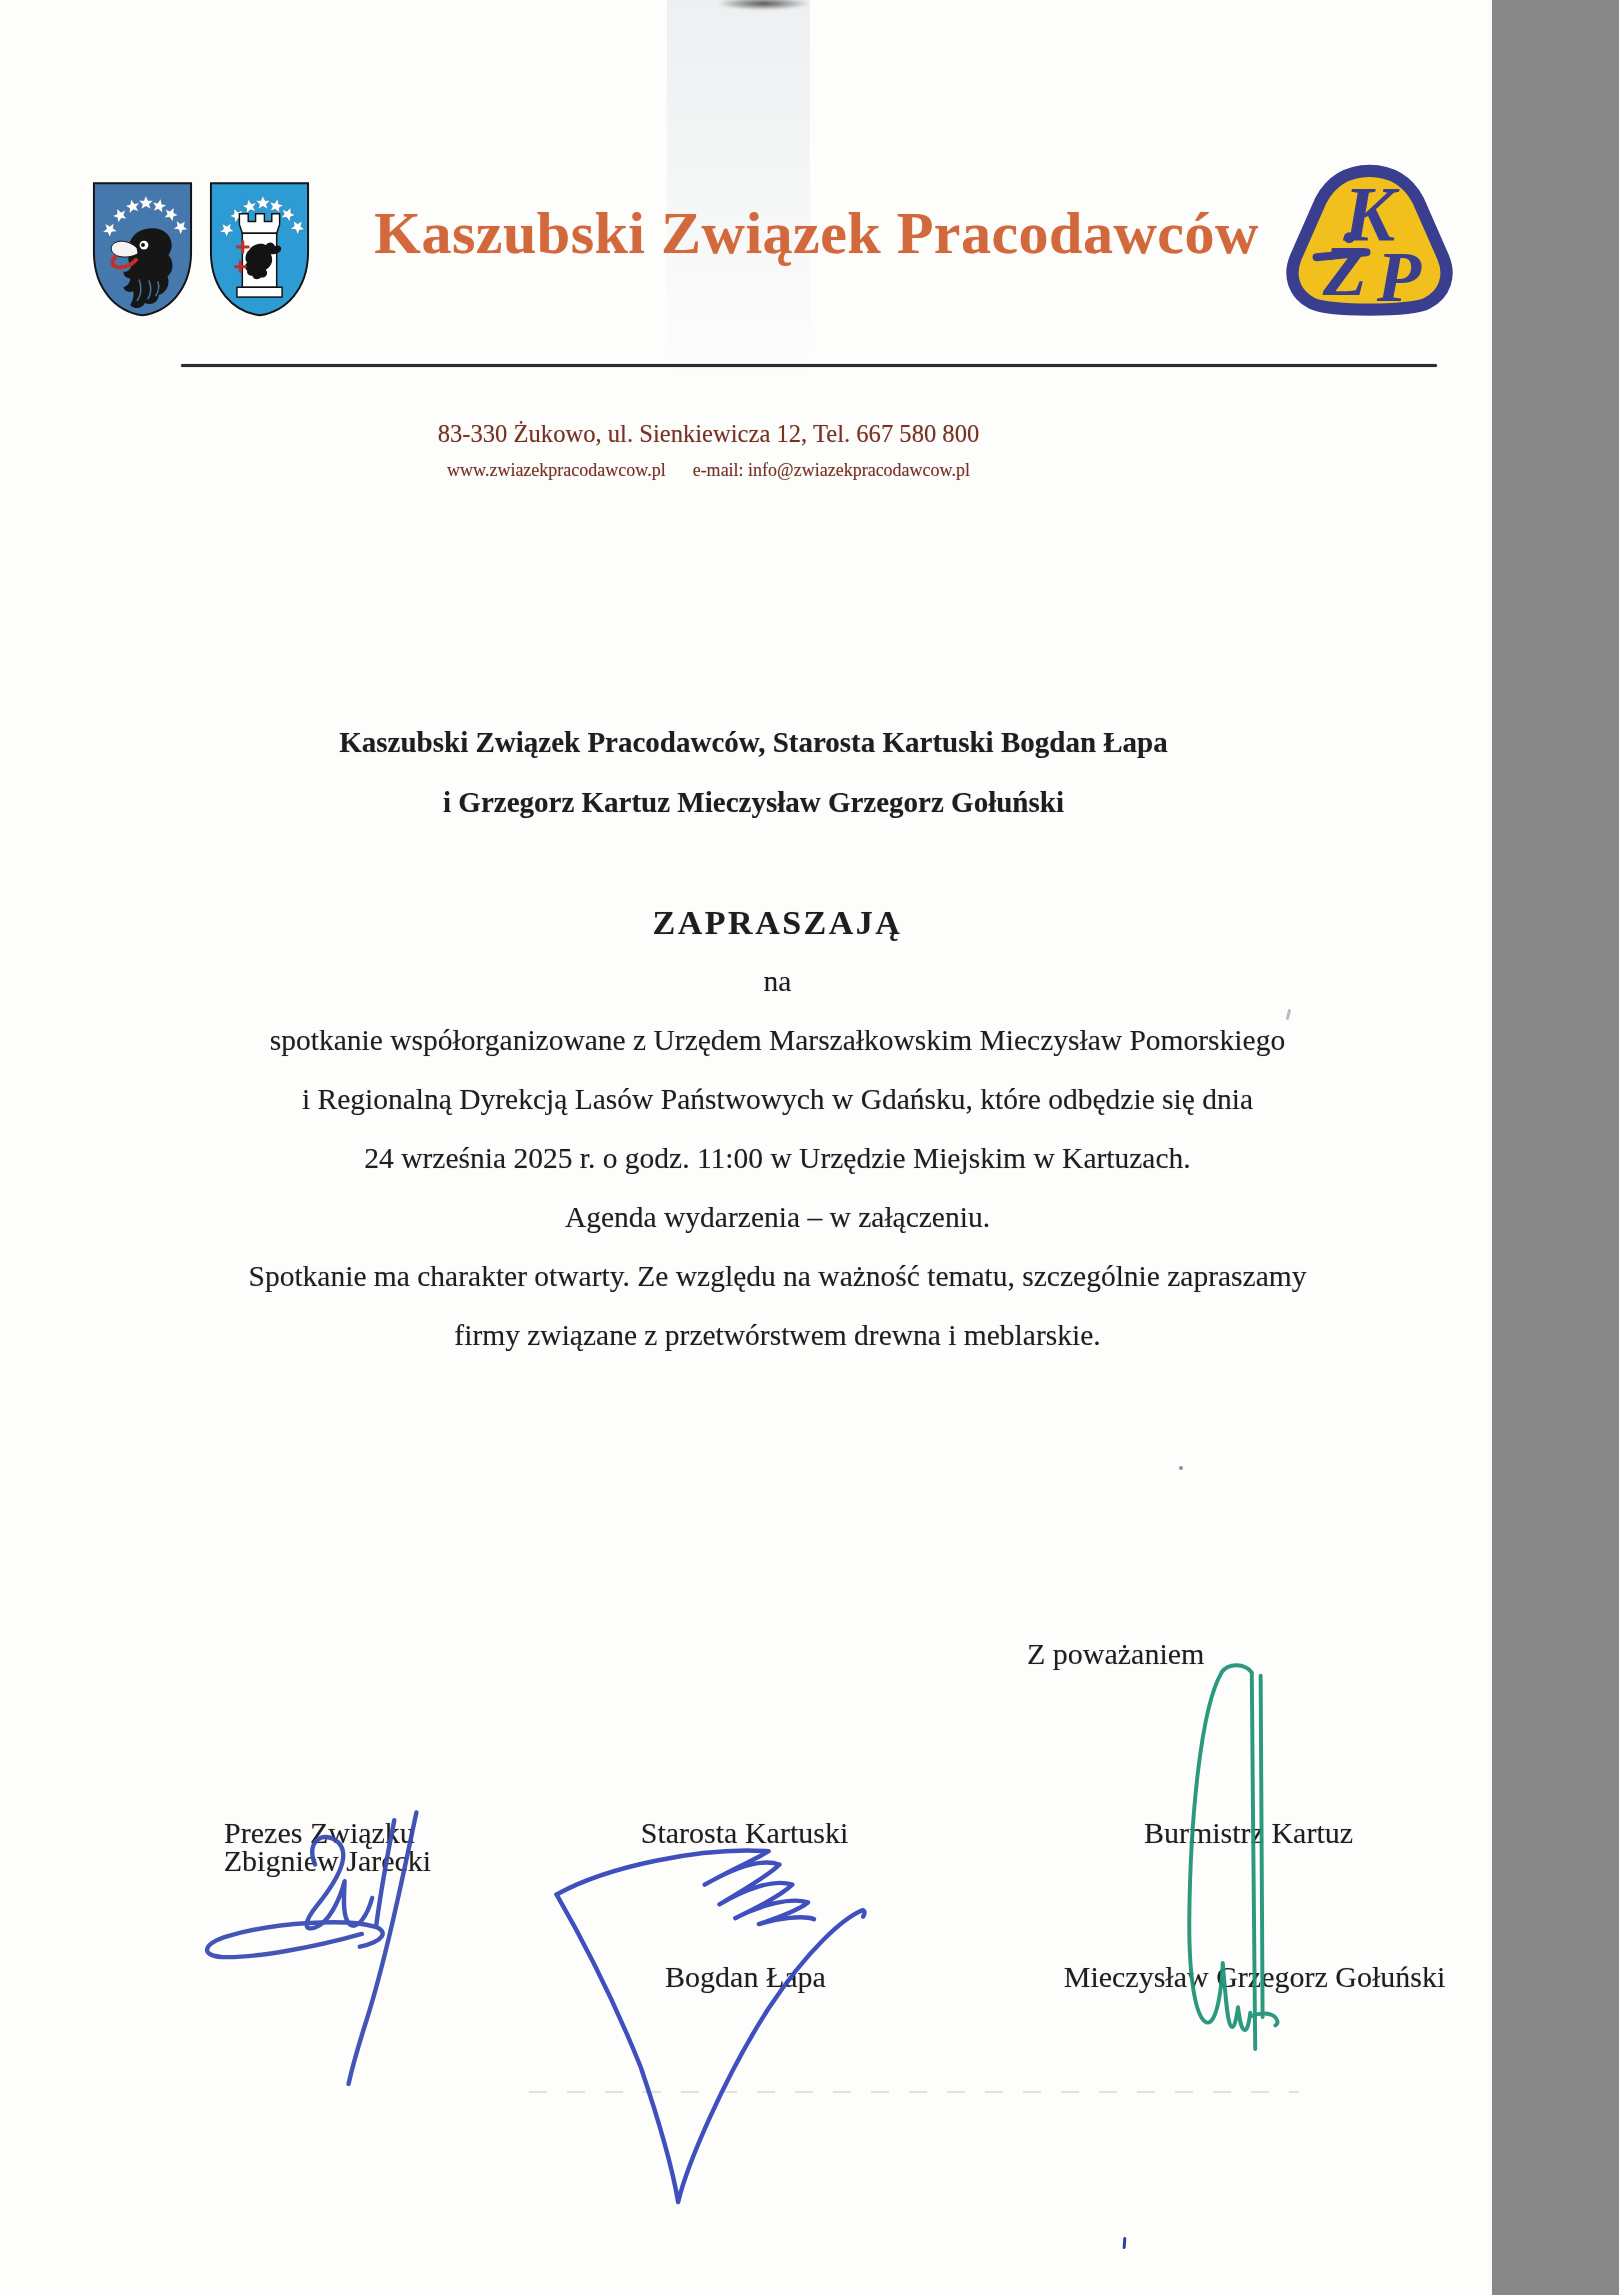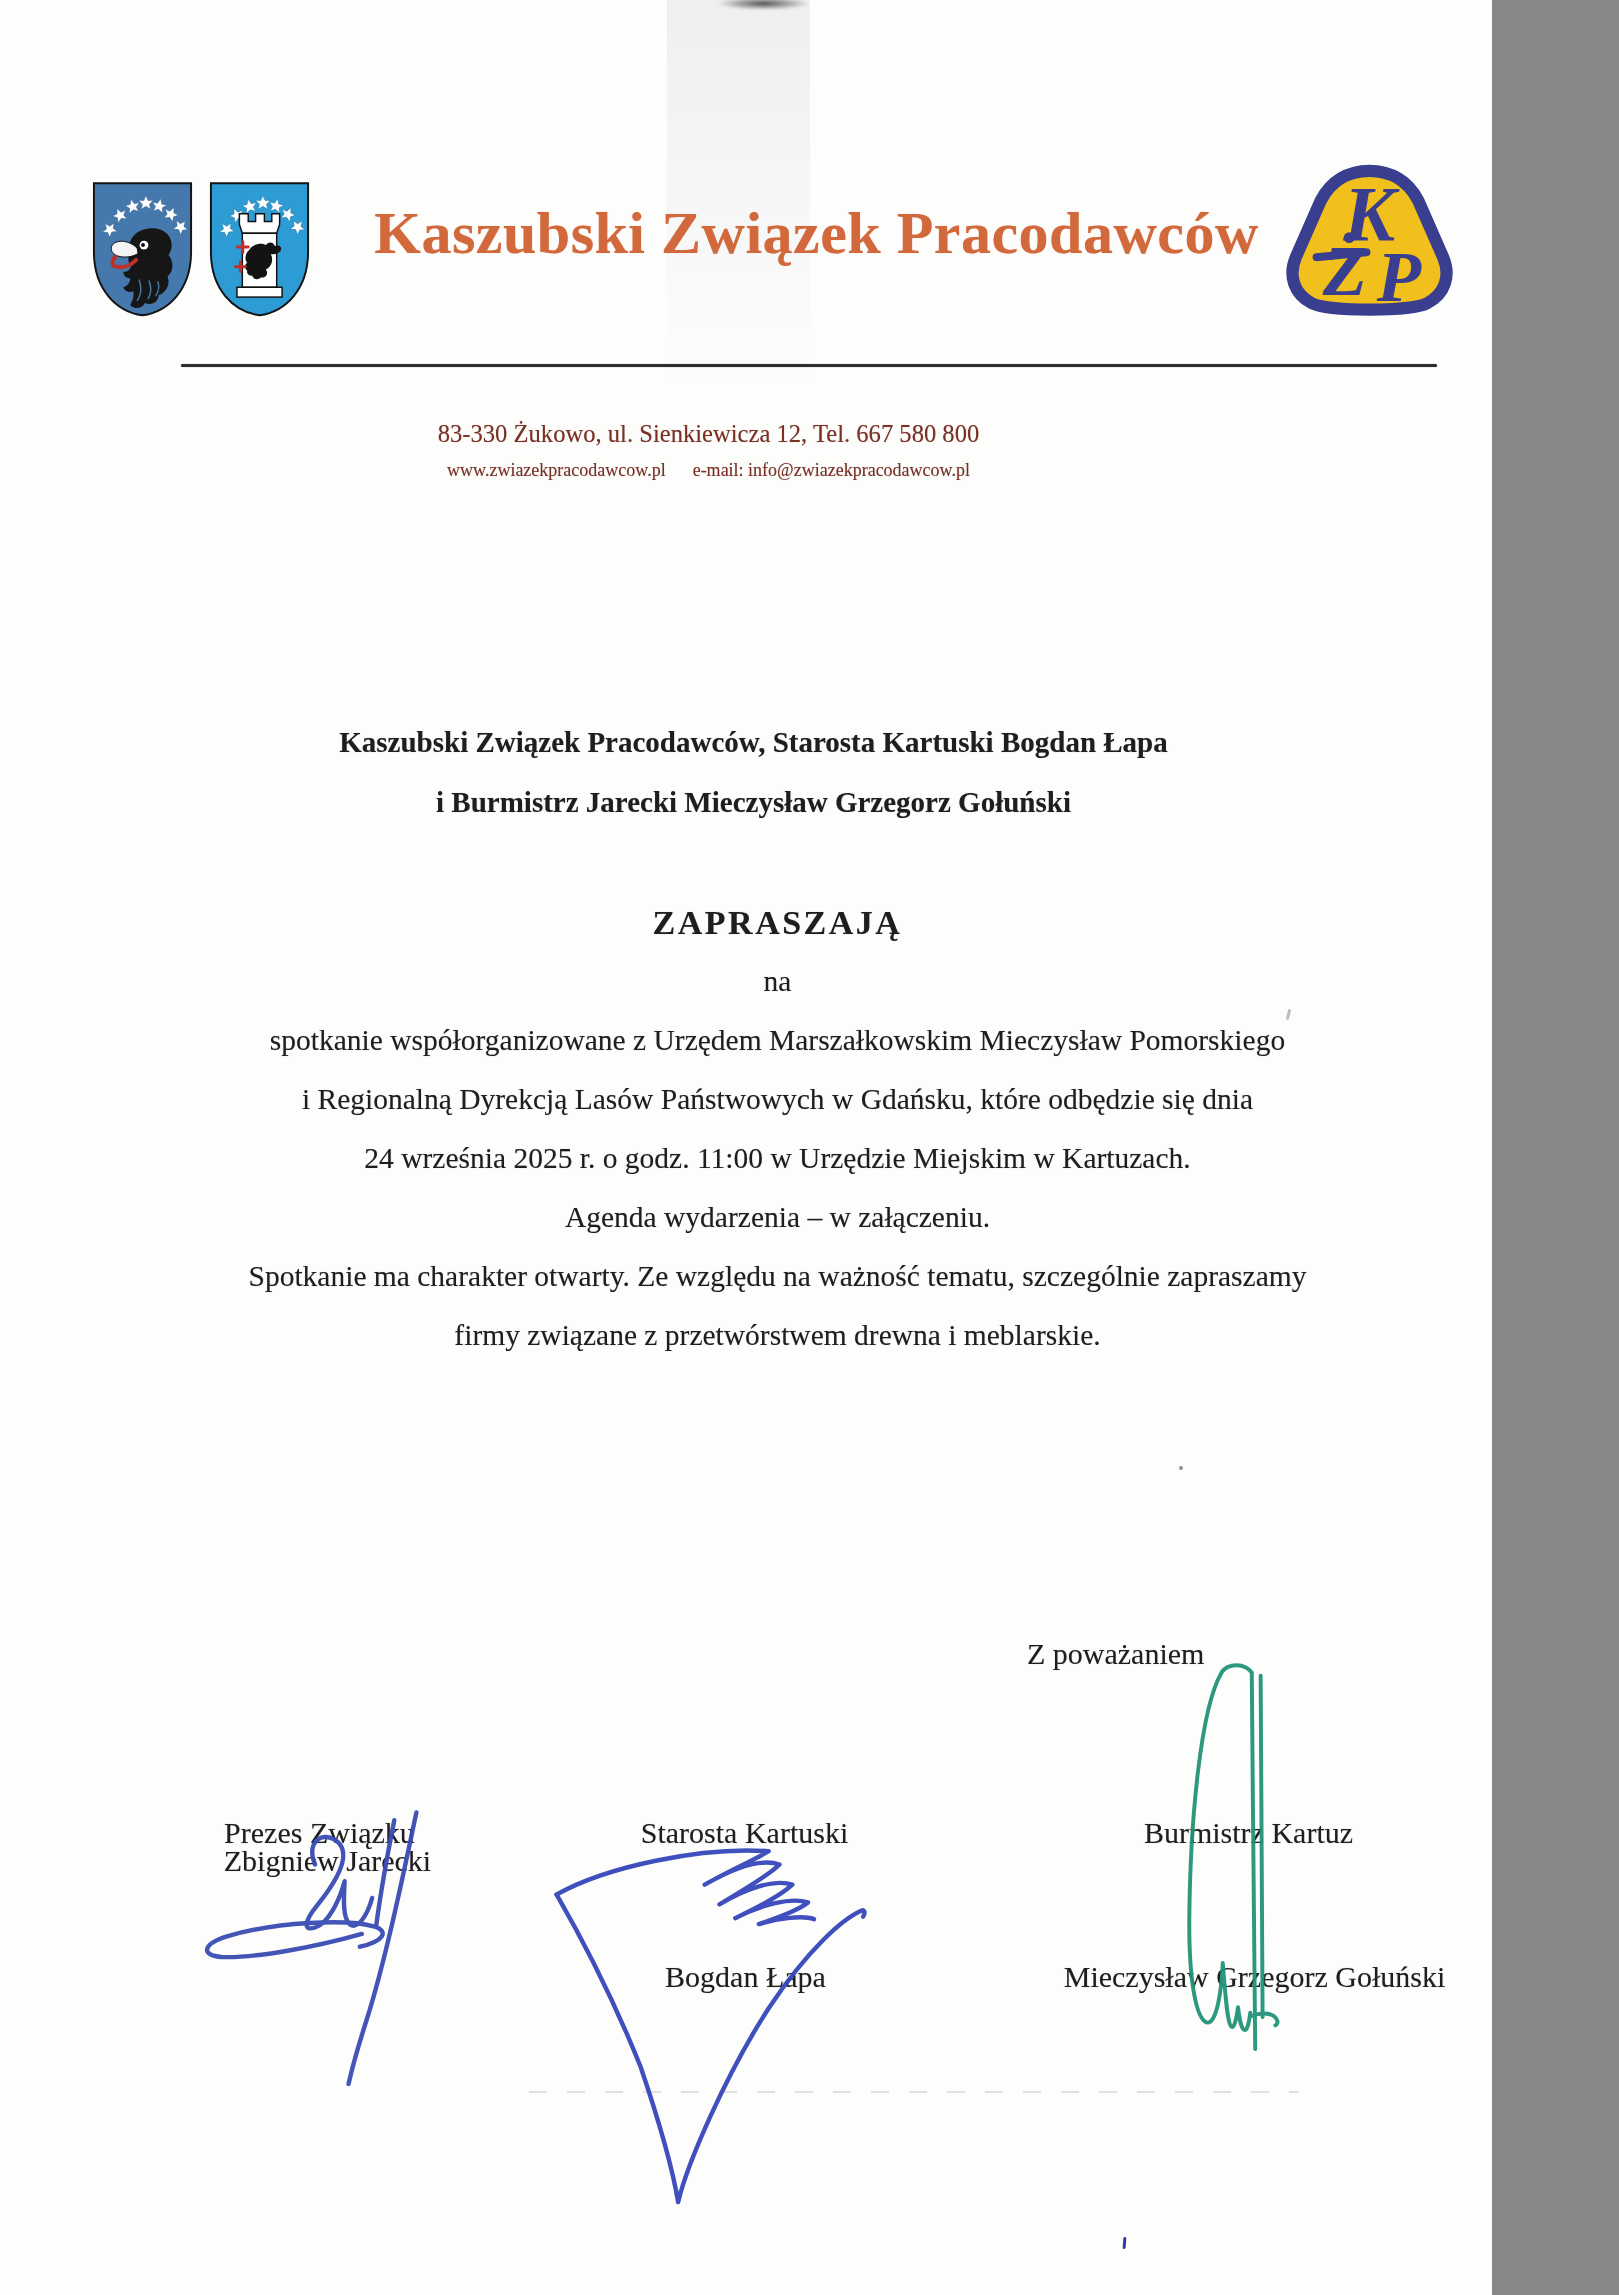--- a/index.html
+++ b/index.html
@@ -137,21 +137,21 @@
   <div class="abs rule"></div>
 
   <div class="abs address">
     <div class="l1 soft">83-330 Żukowo, ul. Sienkiewicza 12, Tel. 667 580 800</div>
     <div class="l2 soft"><span>www.zwiazekpracodawcow.pl</span><span class="gap"></span><span>e-mail: info@zwiazekpracodawcow.pl</span></div>
   </div>
 
 
   <div class="abs recipients">
     <div class="soft">Kaszubski Związek Pracodawców, Starosta Kartuski Bogdan Łapa</div>
-    <div class="soft">i Burmistrz Jarecki Mieczysław Grzegorz Gołuński</div>
+    <div class="soft">i Grzegorz Kartuz Mieczysław Grzegorz Gołuński</div>
   </div>
 
   <div class="abs invite">
     <div class="row verb soft">ZAPRASZAJĄ</div>
     <div class="row soft">na</div>
     <div class="row soft">spotkanie współorganizowane z Urzędem Marszałkowskim Mieczysław Pomorskiego</div>
     <div class="row soft">i Regionalną Dyrekcją Lasów Państwowych w Gdańsku, które odbędzie się dnia</div>
     <div class="row soft">24 września 2025 r. o godz. 11:00 w Urzędzie Miejskim w Kartuzach.</div>
     <div class="row soft">Agenda wydarzenia – w załączeniu.</div>
     <div class="row soft">Spotkanie ma charakter otwarty. Ze względu na ważność tematu, szczególnie zapraszamy</div>

